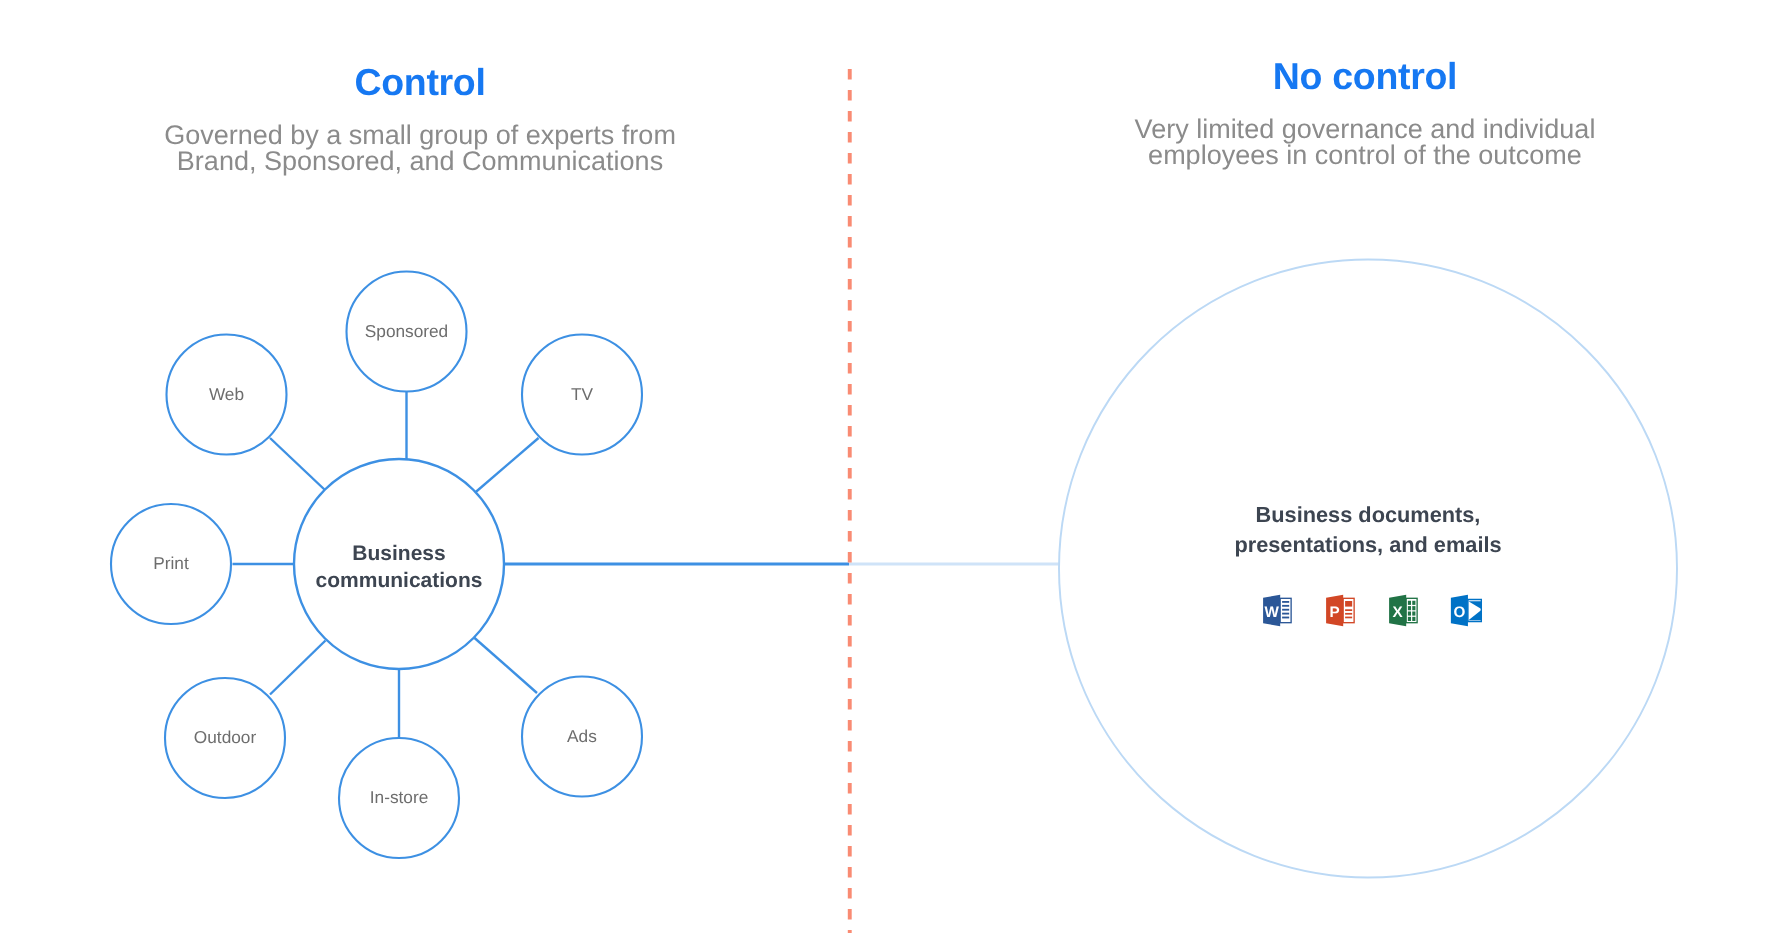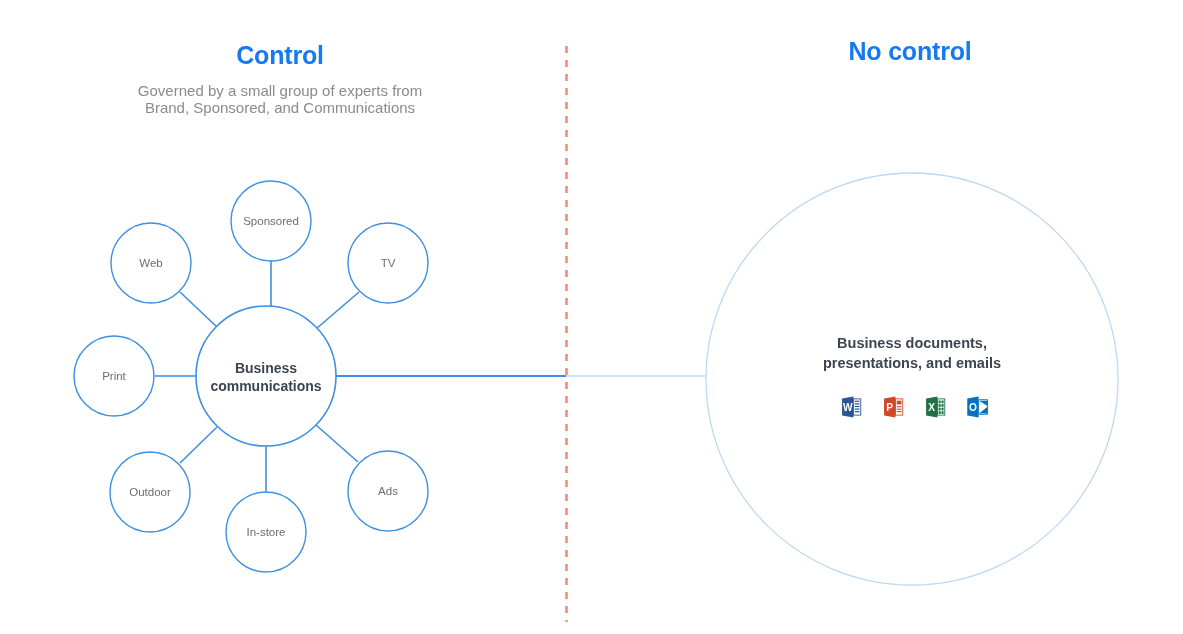--- a/index.html
+++ b/index.html
@@ -33,21 +33,21 @@
     font-size: 25px;
     font-weight: bold;
     color: #1678f2;
     letter-spacing: -0.2px;
     line-height: 30px;
     margin: 0;
     white-space: nowrap;
   }
   .panel-sub {
     margin: 12px 0 0 0;
-    font-size: 15px;
+    font-size: 18px;
     line-height: 17px;
     color: #8b8b8b;
     font-weight: normal;
   }
 
   
   .diagram {
     position: absolute;
     left: 0;
     top: 0;
@@ -96,20 +96,24 @@
   <div class="panel-head left">
     <div class="panel-title">Control</div>
     <div class="panel-sub">
       <span>Governed by a small group of experts from</span><br>
       <span>Brand, Sponsored, and Communications</span>
     </div>
   </div>
 
   <div class="panel-head right">
     <div class="panel-title">No control</div>
+    <div class="panel-sub">
+      <span>Very limited governance and individual</span><br>
+      <span>employees in control of the outcome</span>
+    </div>
   </div>
 
   <svg class="diagram" viewBox="0 0 1183 634" xmlns="http://www.w3.org/2000/svg">
 
     <g stroke="#3d90e3" stroke-width="1.6" fill="none">
       <line x1="271" y1="261" x2="271" y2="307"></line>
       <line x1="180" y1="292" x2="217" y2="327"></line>
       <line x1="359" y1="292" x2="316" y2="329"></line>
       <line x1="155" y1="376" x2="196" y2="376"></line>
       <line x1="180" y1="463" x2="217" y2="427"></line>

